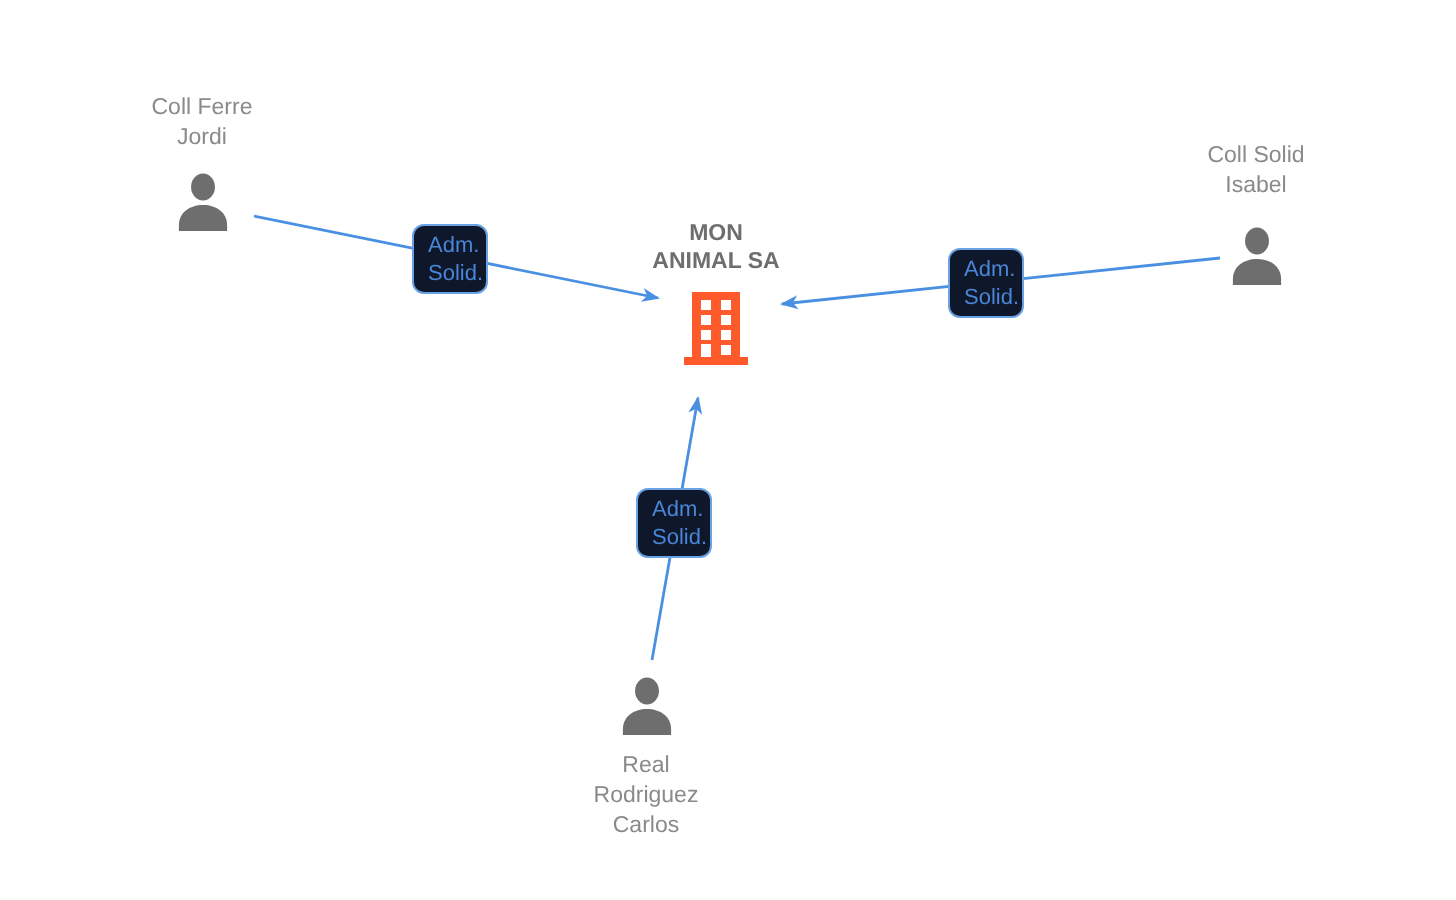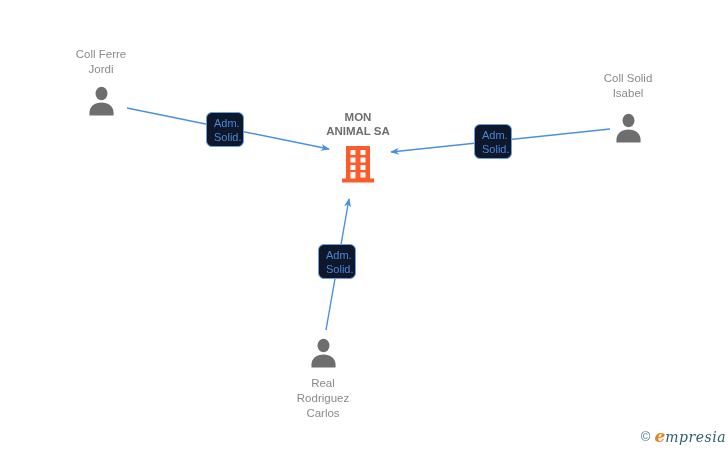--- a/index.html
+++ b/index.html
@@ -184,17 +184,14 @@
   </div>
   <div class="edge-label" style="left:474px; top:124px;">
     <div>Adm.</div>
     <div>Solid.</div>
   </div>
   <div class="edge-label" style="left:318px; top:244px;">
     <div>Adm.</div>
     <div>Solid.</div>
   </div>
 
-  <div class="brand">
-    <span class="copy">©</span><span class="brand-e">e</span><span class="brand-rest">mpresia</span>
-  </div>
 
 </div>
 
 </body></html>

